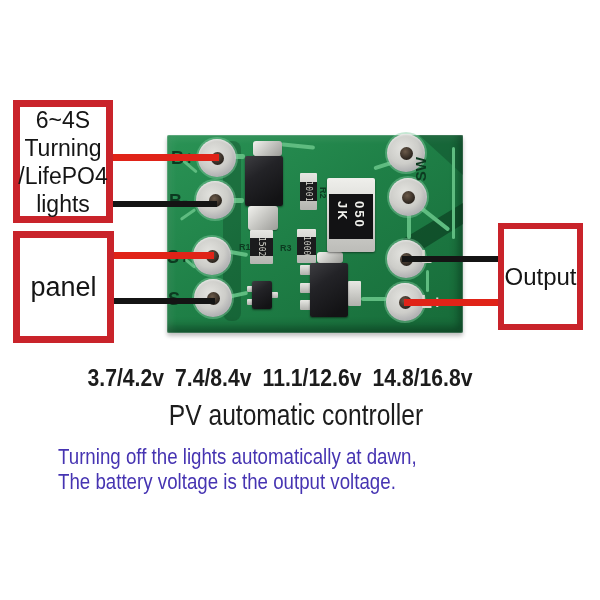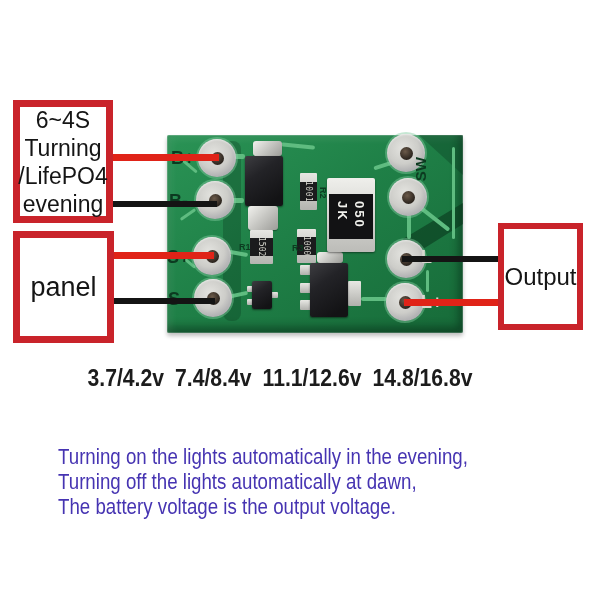--- a/index.html
+++ b/index.html
@@ -118,21 +118,21 @@
   .diode{position:absolute;left:160px;top:43px;width:48px;height:74px;
     background:linear-gradient(#efefeb,#bcbcb8);border-radius:2px;
     display:flex;align-items:center;justify-content:center;box-shadow:0 1px 2px rgba(0,0,0,.45);}
   .diode .dbody{position:absolute;left:2px;right:2px;top:16px;bottom:13px;background:#121214;}
   .diode .dtext{position:relative;display:flex;gap:2px;z-index:1;}
   .diode .dtext span{writing-mode:vertical-rl;color:#f2f2ee;font-weight:700;font-size:13px;letter-spacing:2px;}
 
   .rlabel{position:absolute;font-size:9px;font-weight:700;color:var(--silkscreen-dark);z-index:2;}
   #lbl-r2{left:151px;top:52px;writing-mode:vertical-rl;}
   #lbl-r1{left:72px;top:107px;}
-  #lbl-r3{left:125px;top:108px;}
+  #lbl-r3{left:113px;top:108px;}
 
   
   .voltage-row{position:absolute;left:280px;top:365px;transform:translateX(-50%) scaleX(.92);
     transform-origin:center;white-space:nowrap;display:flex;gap:12px;
     font-size:23px;font-weight:700;color:#1c1c1c;z-index:4;}
   .page-title{position:absolute;left:296px;top:398px;transform:translateX(-50%);
     white-space:nowrap;z-index:4;}
   .page-title span{display:inline-block;font-size:30px;color:#1c1c1c;
     transform:scaleX(.82);transform-origin:center;}
   .features{position:absolute;left:58px;top:444px;z-index:4;}
@@ -142,21 +142,21 @@
 </style>
 </head>
 <body>
 
 <div class="stage">
 
   <div class="anno-box" id="battery-box">
     <div class="ln">6~4S</div>
     <div class="ln">Turning</div>
     <div class="ln">/LifePO4</div>
-    <div class="ln">evening</div>
+    <div class="ln">lights</div>
   </div>
 
   <div class="anno-box" id="solar-box">
     <div class="ln">panel</div>
   </div>
 
   <div class="anno-box" id="output-box">
     <div class="ln">Output</div>
   </div>
 
@@ -246,20 +246,22 @@
     <div class="comp-black" id="sot89"></div>
   </div>
 
   <div class="voltage-row">
     <span>3.7/4.2v</span>
     <span>7.4/8.4v</span>
     <span>11.1/12.6v</span>
     <span>14.8/16.8v</span>
   </div>
 
+  <div class="page-title">
+    <span>PV automatic controller</span>
+  </div>
 
   <div class="features">
-    <div class="fline"><span>Turning on the lights automatically in the evening,</span></div>
     <div class="fline"><span>Turning off the lights automatically at dawn,</span></div>
     <div class="fline"><span>The battery voltage is the output voltage.</span></div>
   </div>
 
 </div>
 
 </body></html>

